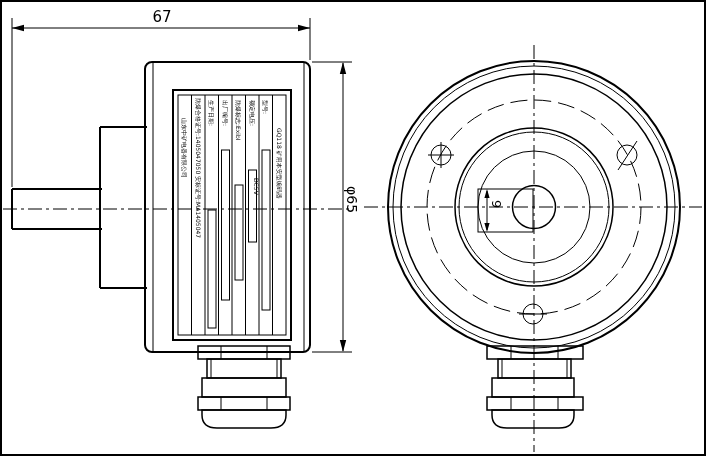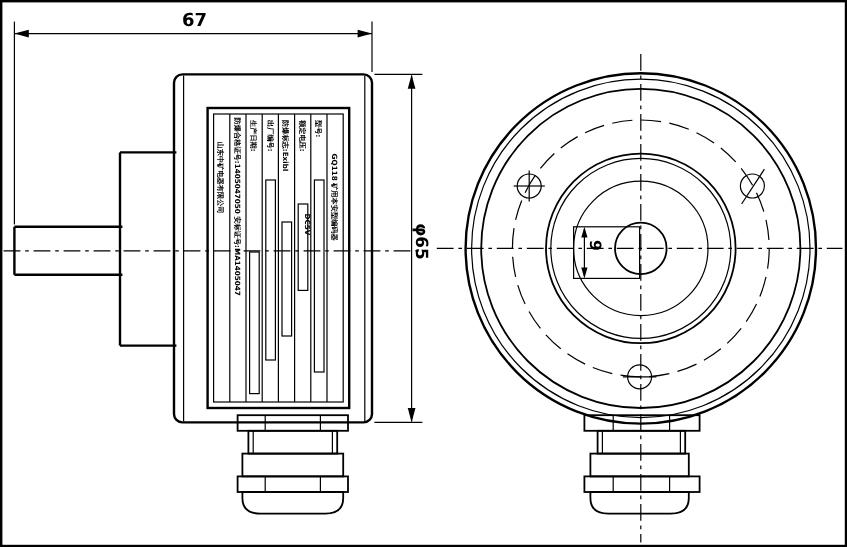--- a/index.html
+++ b/index.html
@@ -1,16 +1,16 @@
 <!DOCTYPE html>
 <html><head>
 <meta charset="utf-8">
 <style>
   html,body{margin:0;padding:0;background:#fff;}
-  .canvas{position:relative;width:706px;height:456px;background:#ffffff;font-family:"DejaVu Sans",sans-serif;font-weight:bold;}
+  .canvas{position:relative;width:706px;height:456px;background:#ffffff;font-family:"DejaVu Sans",sans-serif;}
   svg{display:block;}
   .ln{stroke:#000;fill:none;}
   .w2{stroke-width:2;}
   .w15{stroke-width:1.5;}
   .w1{stroke-width:1;}
   .cl{stroke:#000;stroke-width:1;fill:none;stroke-dasharray:14 4 3 4;}
   .bc{stroke:#000;stroke-width:1;fill:none;stroke-dasharray:17 7;}
   .dimtxt{font-family:"DejaVu Sans",sans-serif;font-size:15px;fill:#000;}
   .rottxt{font-family:"DejaVu Sans",sans-serif;fill:#000;}
   .nptxt{font-family:"DejaVu Sans",sans-serif;font-size:6px;fill:#000;letter-spacing:0px;}

